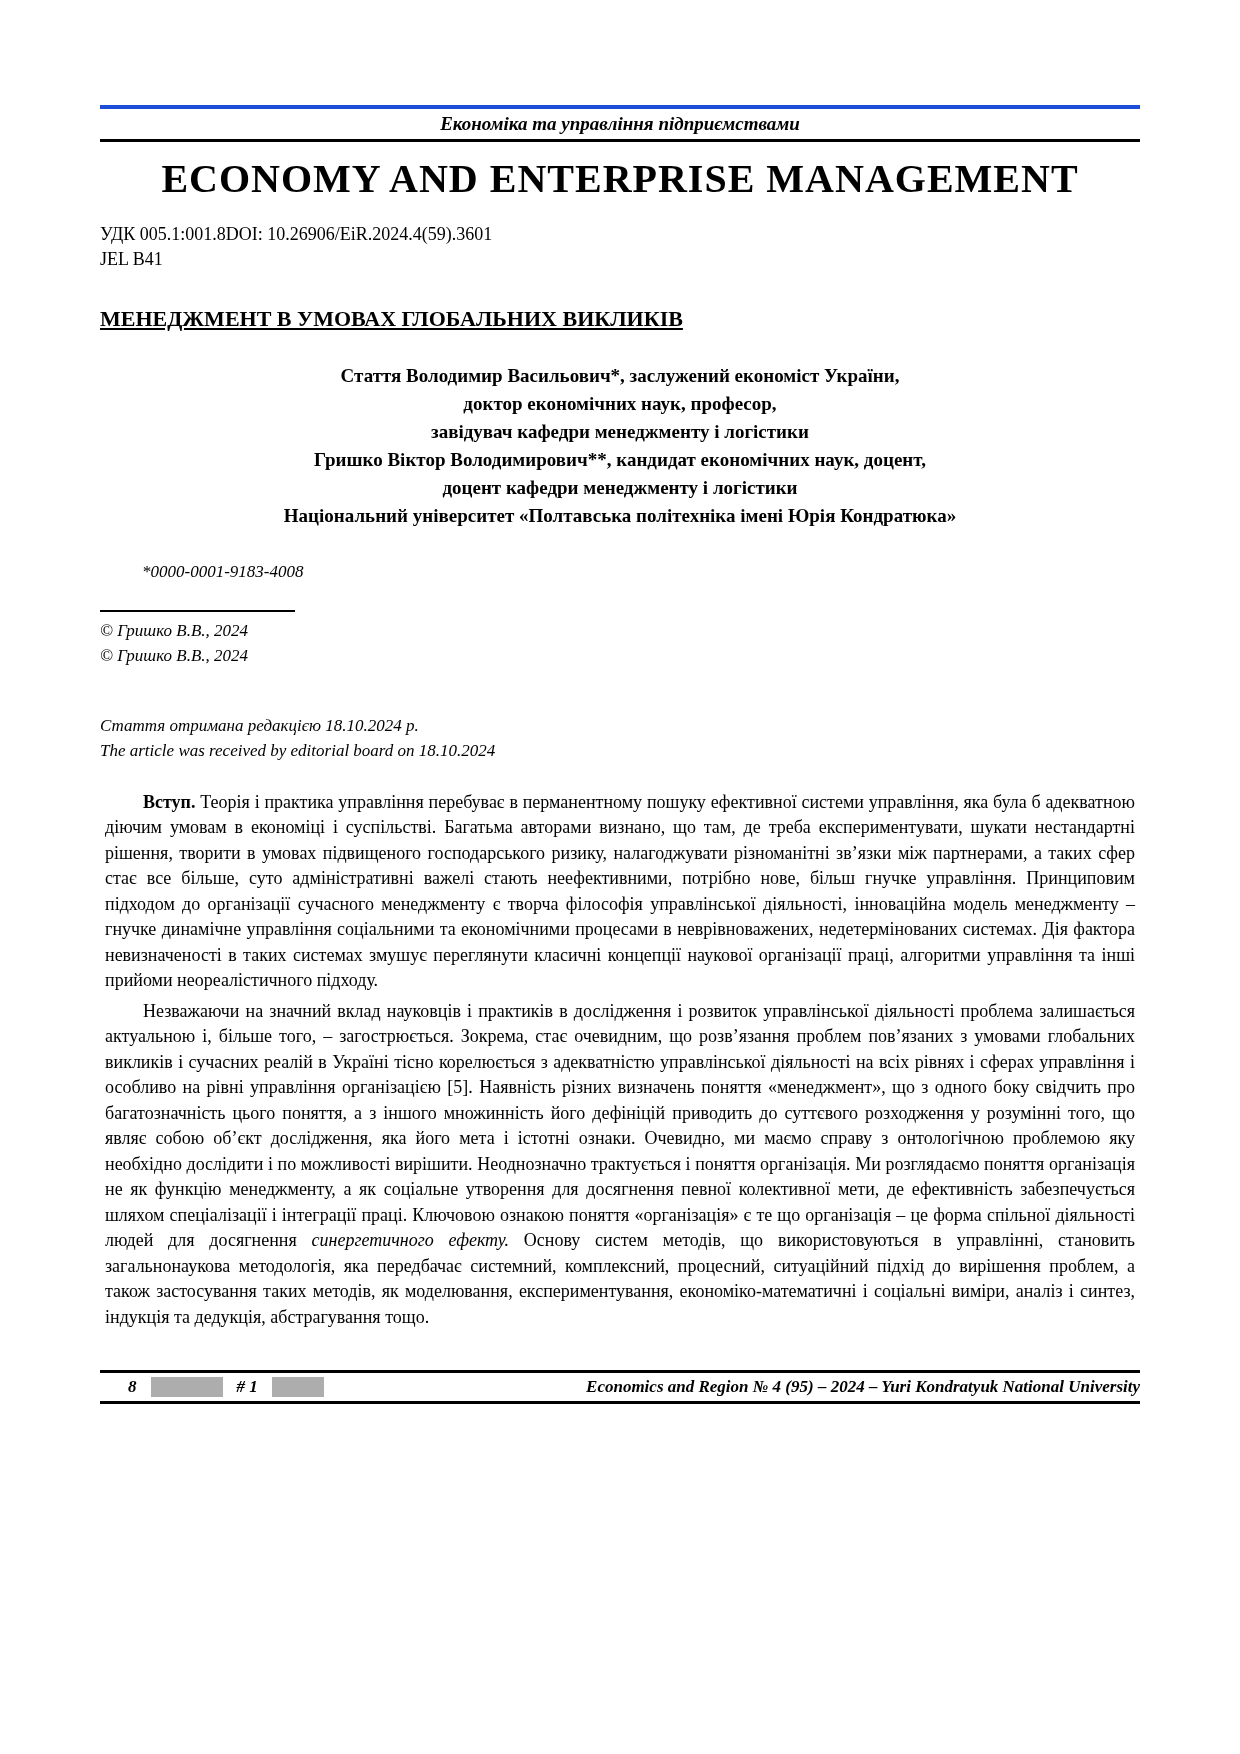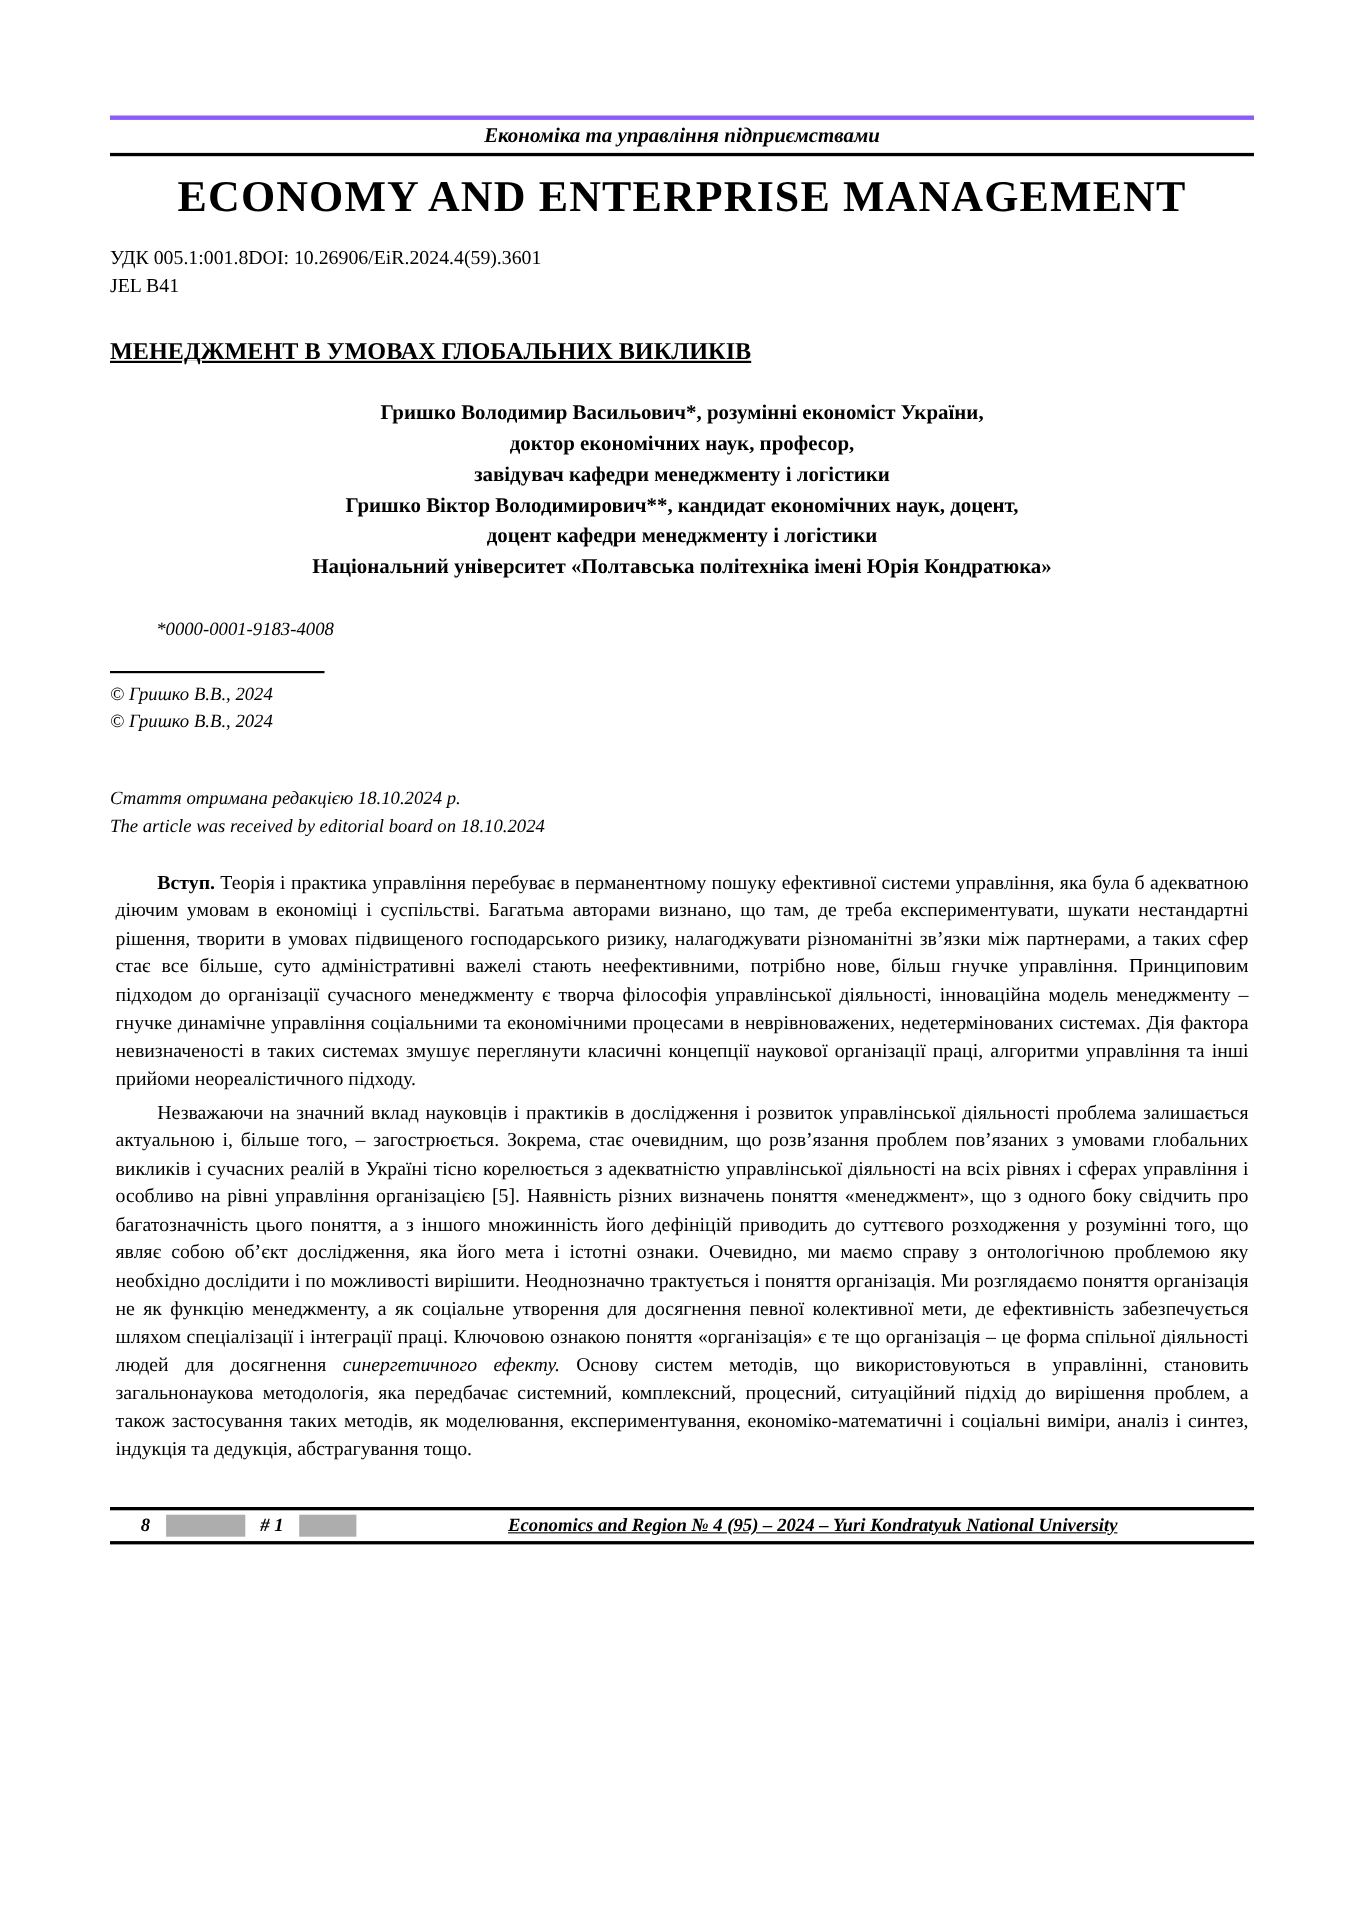--- a/index.html
+++ b/index.html
@@ -14,21 +14,21 @@
       font-family: "Liberation Serif", serif;
       box-sizing: border-box;
     }
     .page {
       box-sizing: border-box;
       width: 1240px;
       min-height: 1754px;
       padding: 105px 100px 40px 100px;
     }
     .section-bar {
-      border-top: 4px solid #8b5cf6;
+      border-top: 4px solid #1d4ed8;
       border-bottom: 3px solid #000;
       text-align: center;
       font-weight: bold;
       font-style: italic;
       font-size: 19px;
       padding: 4px 0;
     }
     .journal-title {
       margin: 14px 0 20px 0;
       text-align: center;
@@ -110,22 +110,21 @@
     .gray-block {
       display: inline-block;
       height: 20px;
       background: #adadad;
       margin: 0 14px;
     }
     .gb1 { width: 72px; }
     .gb2 { width: 52px; }
     .footer-journal {
       flex: 1;
-      text-align: center;
-      text-decoration: underline;
+      text-align: right;
     }
   </style>
 </head>
 <body>
 
 <div class="page">
 
   <div class="section-bar">
     <span>Економіка та управління підприємствами</span>
   </div>
@@ -138,21 +137,21 @@
       <div>JEL B41</div>
     </div>
     <div class="meta-right">DOI: 10.26906/EiR.2024.4(59).3601</div>
   </div>
 
   <h2 class="article-title">
     <span>МЕНЕДЖМЕНТ В УМОВАХ ГЛОБАЛЬНИХ ВИКЛИКІВ</span><br>
   </h2>
 
   <div class="authors">
-    <div>Гришко Володимир Васильович*, розумінні економіст України,</div>
+    <div>Стаття Володимир Васильович*, заслужений економіст України,</div>
     <div>доктор економічних наук, професор,</div>
     <div>завідувач кафедри менеджменту і логістики</div>
     <div>Гришко Віктор Володимирович**, кандидат економічних наук, доцент,</div>
     <div>доцент кафедри менеджменту і логістики</div>
     <div>Національний університет «Полтавська політехніка імені Юрія Кондратюка»</div>
   </div>
 
   <div class="orcid">
     <div>*0000-0001-9183-4008</div>
   </div>

